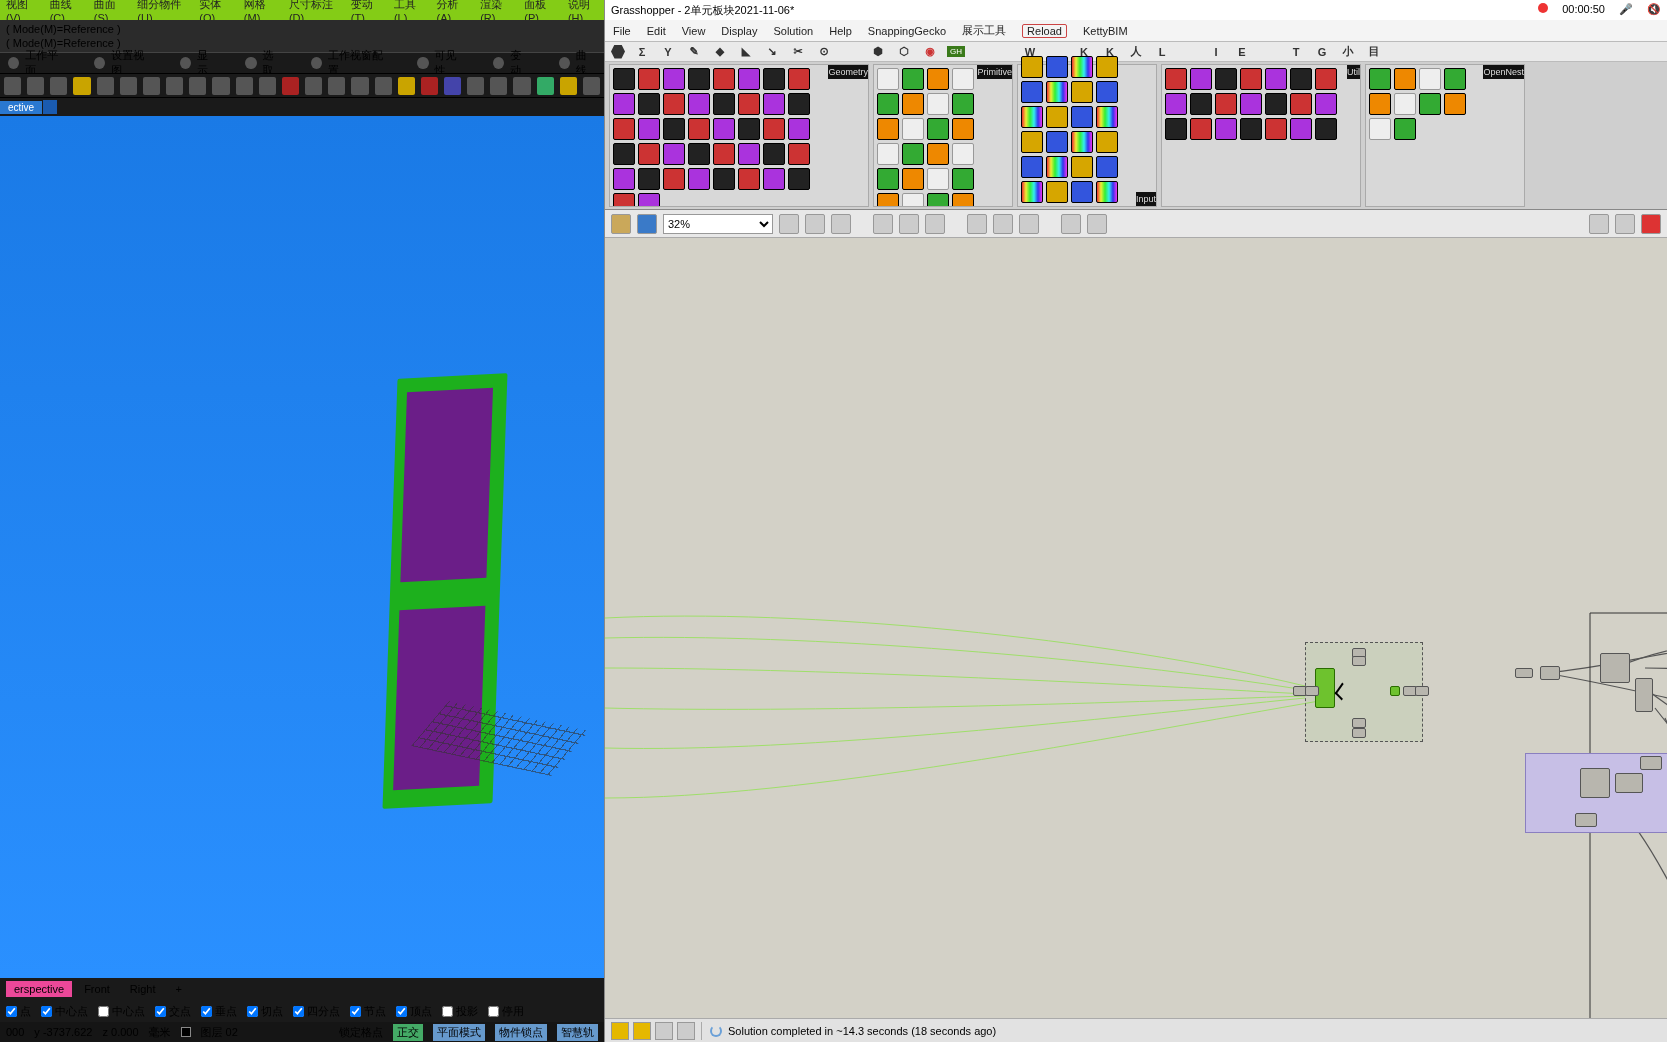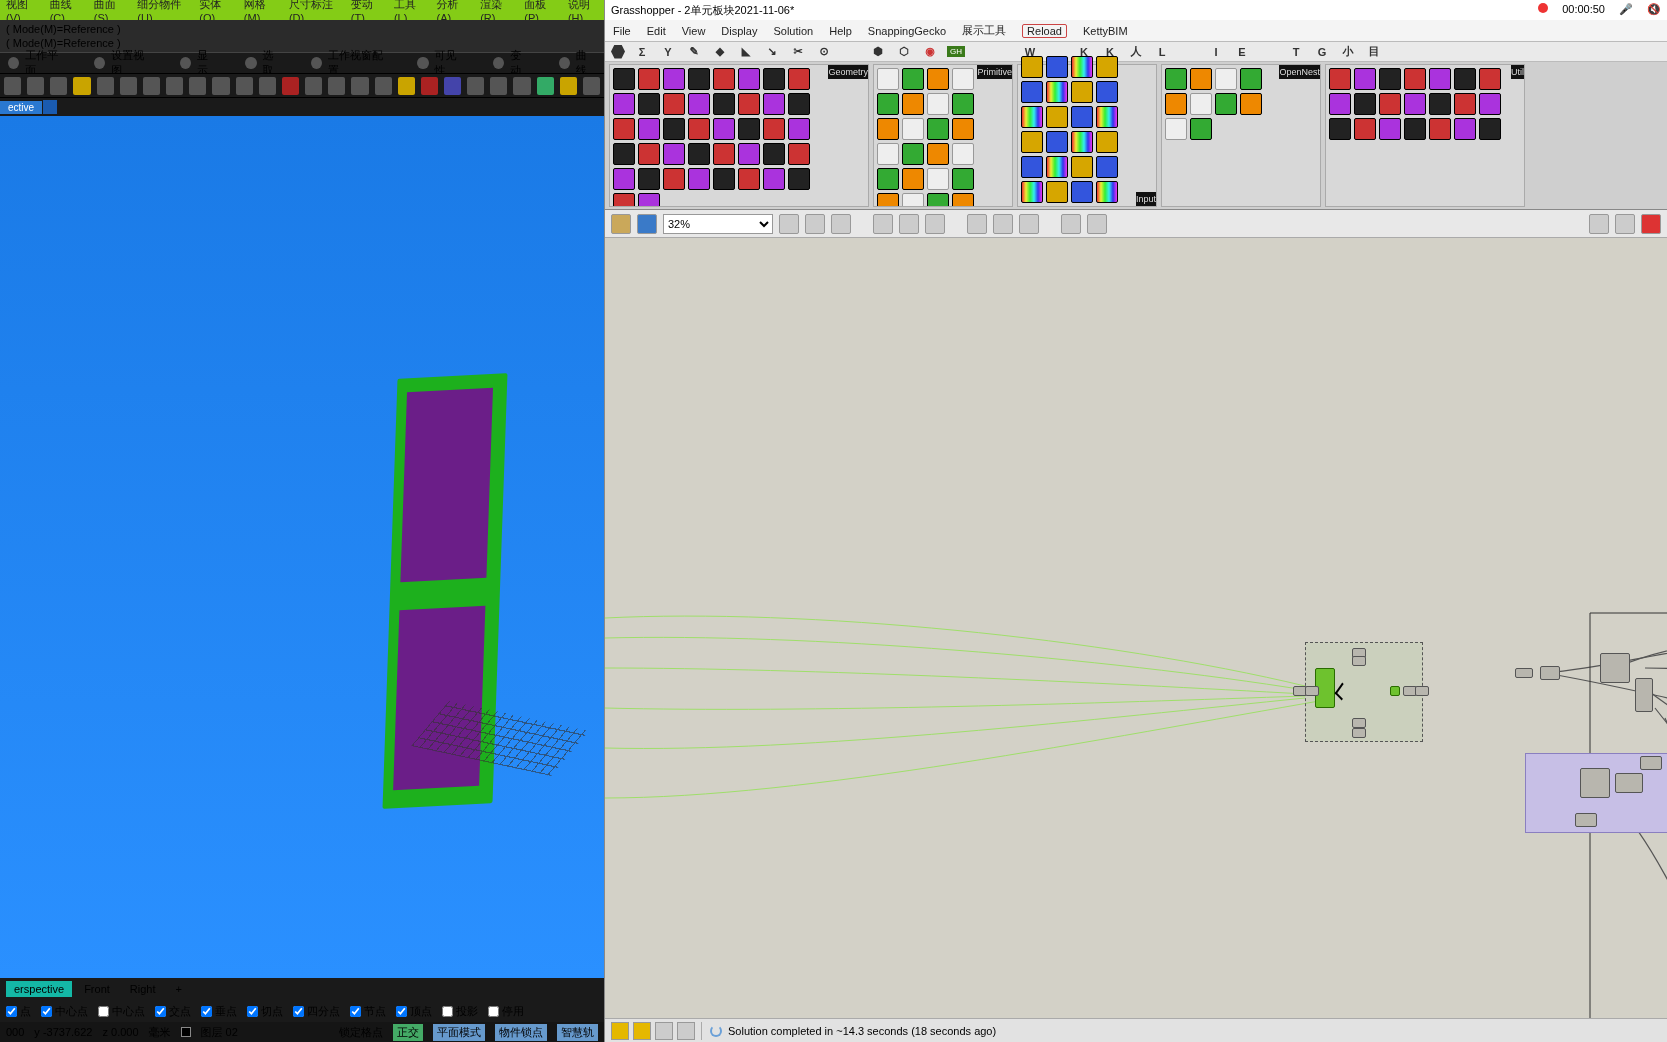--- a/index.html
+++ b/index.html
@@ -26,21 +26,21 @@
 .viewport{flex:1;position:relative;background:linear-gradient(#1a7ae6 0%, #2a90ff 100%);overflow:hidden}
 .panel3d{position:absolute;left:390px;top:260px;width:110px;height:430px;transform:skew(-2deg,-3deg);background:#1db01d;border-radius:2px}
 .panel3d .face{position:absolute;left:10px;right:14px;background:#6b1e88}
 .panel3d .f1{top:14px;height:190px}
 .panel3d .f2{bottom:18px;height:180px}
 .grid{position:absolute;left:430px;top:600px;width:140px;height:45px;transform:skew(-40deg,12deg);background:
  repeating-linear-gradient(0deg,#333 0 1px,transparent 1px 8px),
  repeating-linear-gradient(90deg,#333 0 1px,transparent 1px 8px);opacity:.6}
 .rh-tabs{height:22px;background:#1a1a1a;display:flex;align-items:center;gap:4px;padding:0 6px;color:#ccc}
 .rh-tabs span{padding:2px 8px}
-.rh-tabs .act{background:#14b8a6}
+.rh-tabs .act{background:#ec4899}
 .rh-osnap{height:22px;background:#1a1a1a;display:flex;align-items:center;gap:10px;padding:0 6px;color:#ddd}
 .rh-osnap label{display:flex;align-items:center;gap:3px;font-size:10px}
 .rh-osnap input{width:11px;height:11px}
 .rh-status{height:20px;background:#151515;display:flex;align-items:center;gap:10px;padding:0 6px;color:#bbb;font-size:10px}
 .rh-status .btn{background:#4a6;color:#000;padding:1px 4px}
 .rh-status .btn2{background:#69c;color:#000;padding:1px 4px}
 .rh-status .sw{width:10px;height:10px;background:#000;border:1px solid #888}
 
 .gh{flex:1;height:100%;display:flex;flex-direction:column;background:#f0f0f0;border-left:1px solid #888}
 .gh-title{height:20px;background:#fff;display:flex;align-items:center;padding:0 6px;justify-content:space-between}
@@ -409,60 +409,60 @@
             <div class="sic rb"></div>
             <div class="sic y"></div>
             <div class="sic b"></div>
             <div class="sic rb"></div>
             <div class="sic y"></div>
             <div class="sic b"></div>
             <div class="sic rb"></div>
           </div>
           <div class="foot">Input</div>
         </div>
+        <div class="shelf-grp" style="width: 200px;">
+          <div class="body">
+            <div class="sic r"></div>
+            <div class="sic p"></div>
+            <div class="sic "></div>
+            <div class="sic r"></div>
+            <div class="sic p"></div>
+            <div class="sic "></div>
+            <div class="sic r"></div>
+            <div class="sic p"></div>
+            <div class="sic "></div>
+            <div class="sic r"></div>
+            <div class="sic p"></div>
+            <div class="sic "></div>
+            <div class="sic r"></div>
+            <div class="sic p"></div>
+            <div class="sic "></div>
+            <div class="sic r"></div>
+            <div class="sic p"></div>
+            <div class="sic "></div>
+            <div class="sic r"></div>
+            <div class="sic p"></div>
+            <div class="sic "></div>
+          </div>
+          <div class="foot">Util</div>
+        </div>
         <div class="shelf-grp" style="width: 160px;">
           <div class="body">
             <div class="sic g"></div>
             <div class="sic o"></div>
             <div class="sic w"></div>
             <div class="sic g"></div>
             <div class="sic o"></div>
             <div class="sic w"></div>
             <div class="sic g"></div>
             <div class="sic o"></div>
             <div class="sic w"></div>
             <div class="sic g"></div>
           </div>
           <div class="foot">OpenNest</div>
-        </div>
-        <div class="shelf-grp" style="width: 200px;">
-          <div class="body">
-            <div class="sic r"></div>
-            <div class="sic p"></div>
-            <div class="sic "></div>
-            <div class="sic r"></div>
-            <div class="sic p"></div>
-            <div class="sic "></div>
-            <div class="sic r"></div>
-            <div class="sic p"></div>
-            <div class="sic "></div>
-            <div class="sic r"></div>
-            <div class="sic p"></div>
-            <div class="sic "></div>
-            <div class="sic r"></div>
-            <div class="sic p"></div>
-            <div class="sic "></div>
-            <div class="sic r"></div>
-            <div class="sic p"></div>
-            <div class="sic "></div>
-            <div class="sic r"></div>
-            <div class="sic p"></div>
-            <div class="sic "></div>
-          </div>
-          <div class="foot">Util</div>
         </div>
       </div>
 
     <div class="gh-toolbar">
       <div class="tb open"></div>
       <div class="tb save"></div>
       <select>
         <option>32%</option>
       </select>
       <div class="tb"></div>

